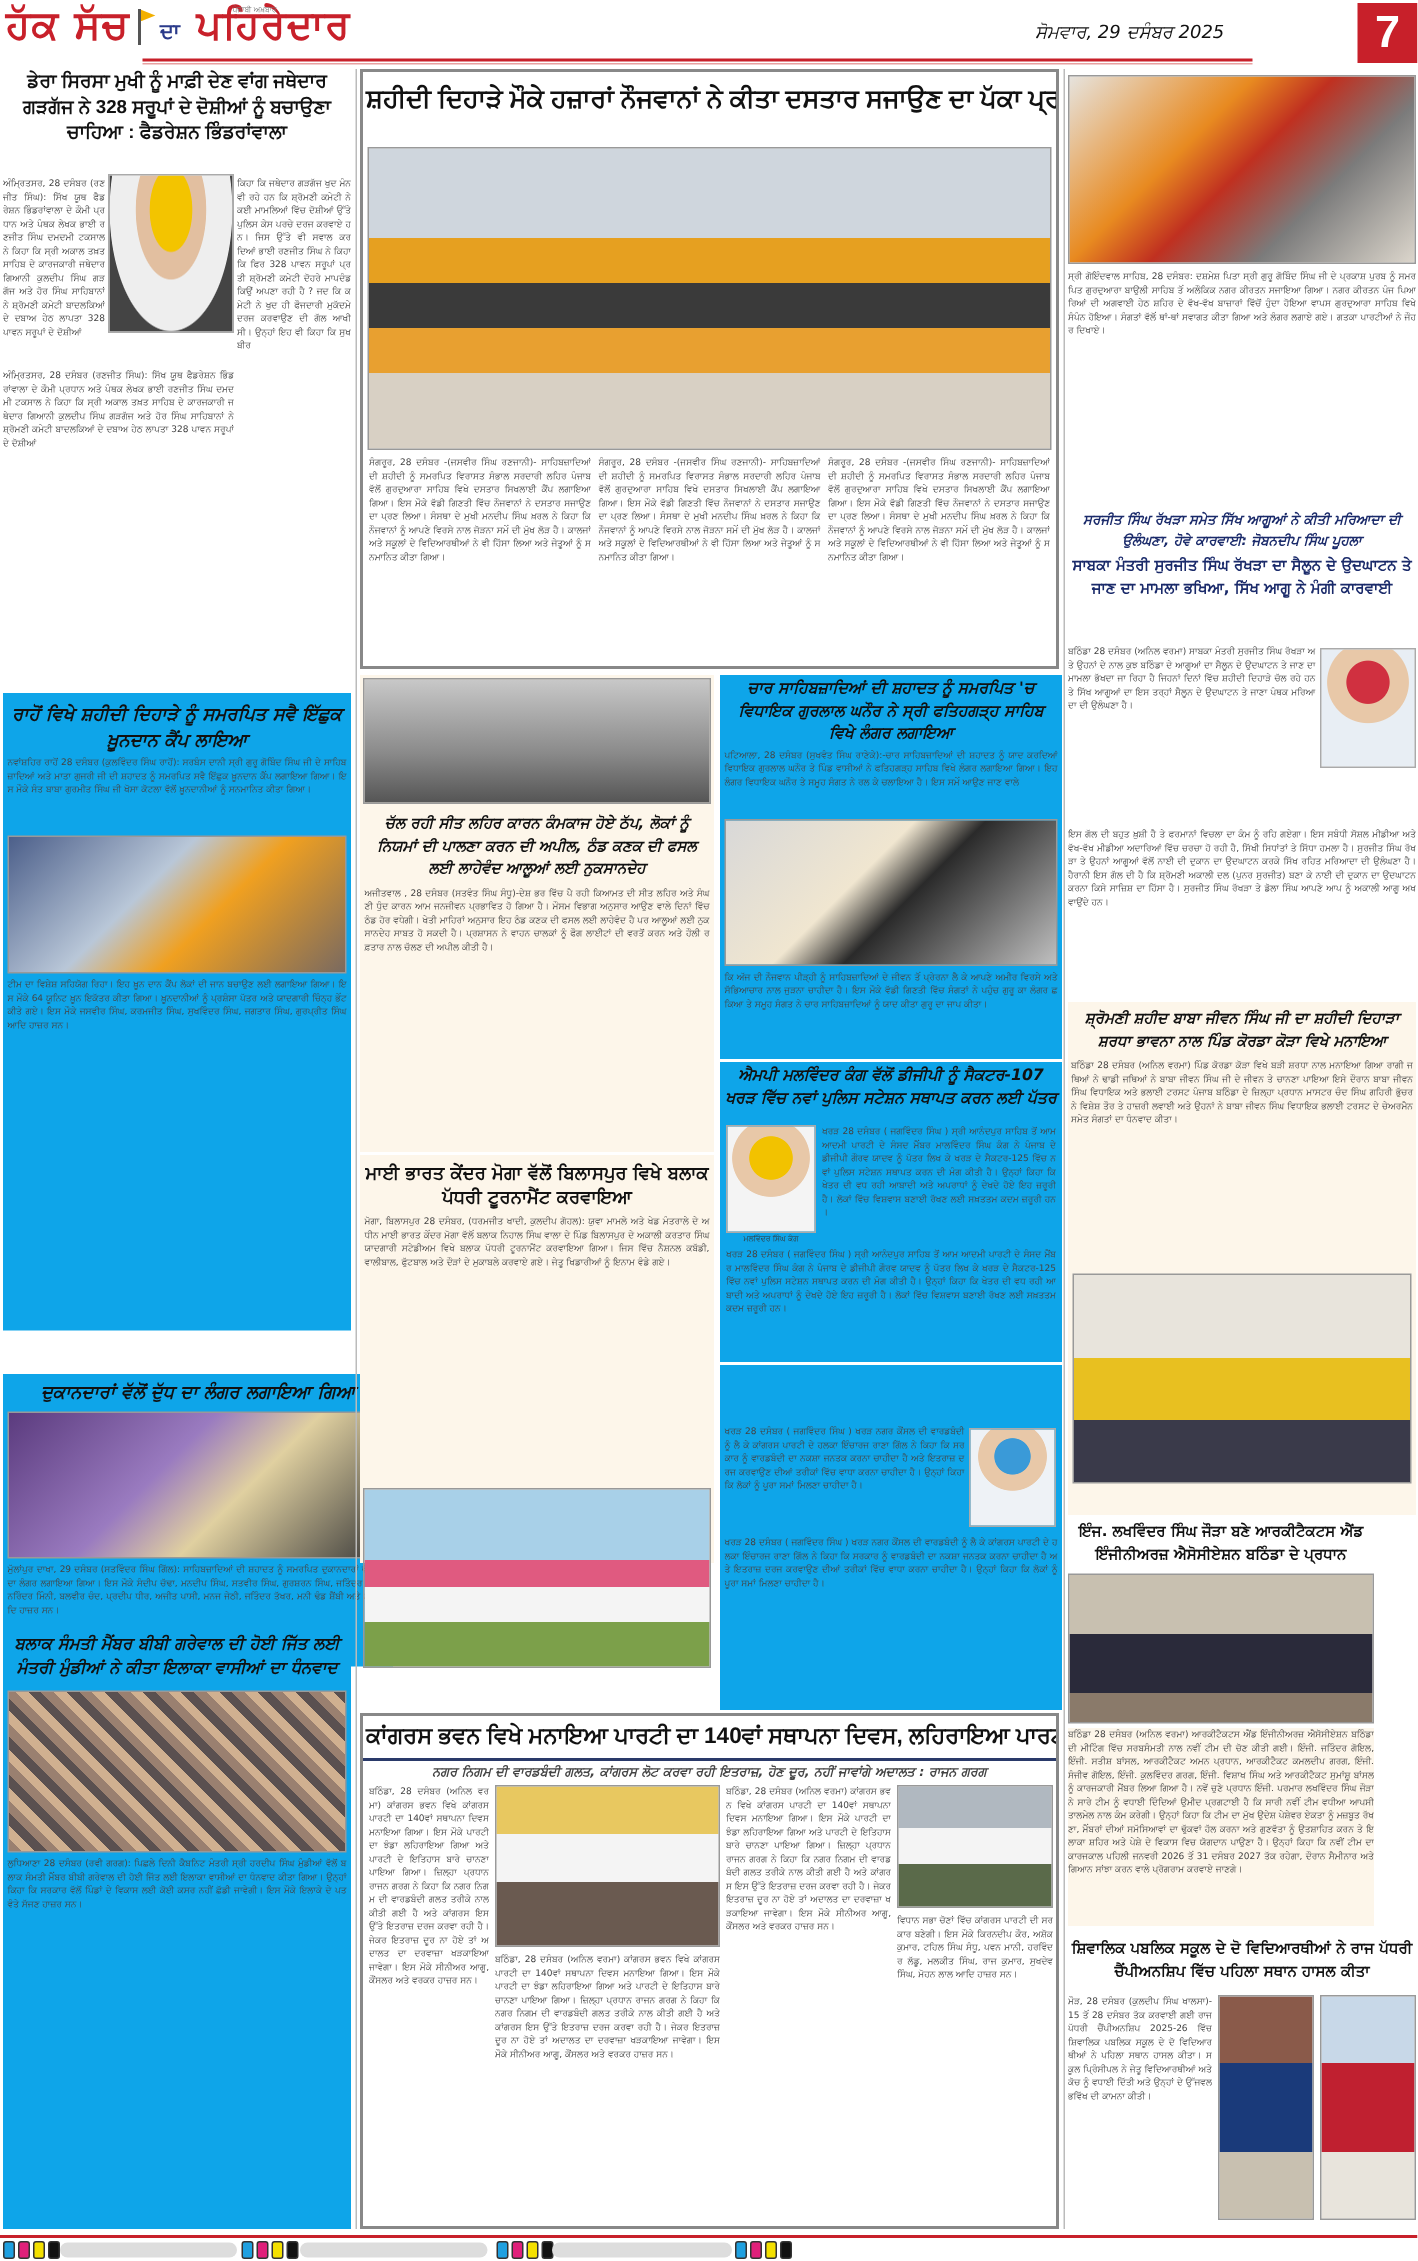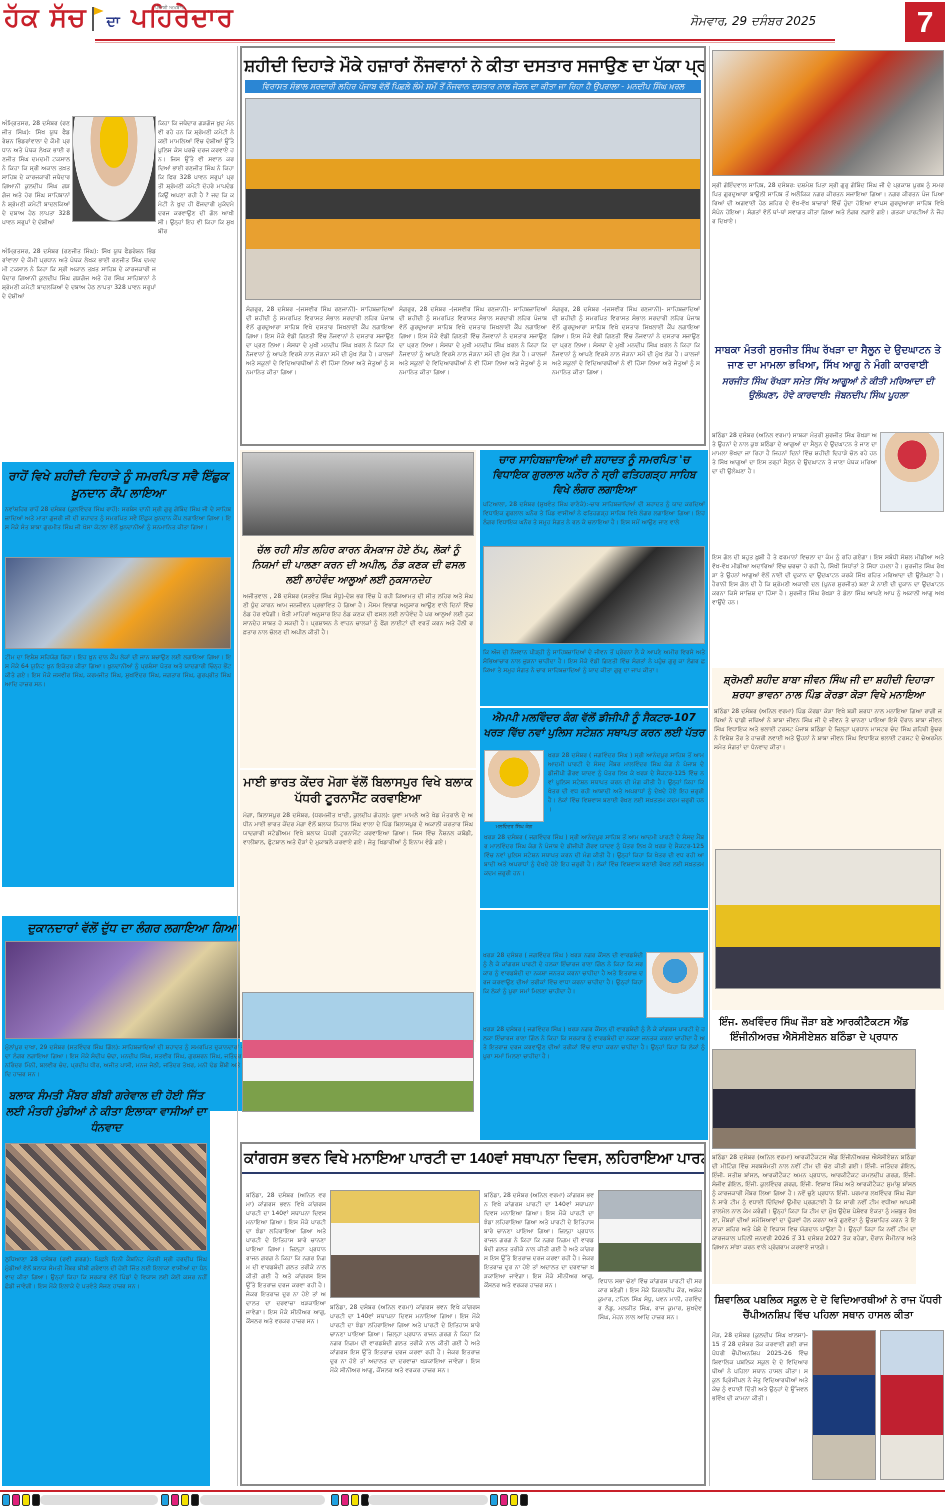--- a/index.html
+++ b/index.html
@@ -44,50 +44,50 @@
   <div class="abs logo">
     <span>ਹੱਕ ਸੱਚ</span><span class="flag"></span><span style="font-size:14px;color:#2a3a8a">ਦਾ</span> <span>ਪਹਿਰੇਦਾਰ</span>
   </div>
   <div class="abs tagline">ਪੰਜਾਬੀ ਅਖ਼ਬਾਰ</div>
   <div class="abs mast-rule"></div>
   <div class="abs dateline">ਸੋਮਵਾਰ, 29 ਦਸੰਬਰ 2025</div>
   <div class="abs pageno">7</div>
 </div>
 
 <div class="abs" style="left:2px;top:46px;width:232px;height:410px">
+  <div class="hl" style="font-size:12.5px;line-height:17px;font-family:'Liberation Sans',sans-serif">ਡੇਰਾ ਸਿਰਸਾ ਮੁਖੀ ਨੂੰ ਮਾਫ਼ੀ ਦੇਣ ਵਾਂਗ ਜਥੇਦਾਰ ਗੜਗੱਜ ਨੇ 328 ਸਰੂਪਾਂ ਦੇ ਦੋਸ਼ੀਆਂ ਨੂੰ ਬਚਾਉਣਾ ਚਾਹਿਆ : ਫੈਡਰੇਸ਼ਨ ਭਿੰਡਰਾਂਵਾਲਾ</div>
   <div class="abs body-text" style="left:0;top:72px;width:68px;height:128px">ਅੰਮ੍ਰਿਤਸਰ, 28 ਦਸੰਬਰ (ਰਣਜੀਤ ਸਿੰਘ): ਸਿੱਖ ਯੂਥ ਫੈਡਰੇਸ਼ਨ ਭਿੰਡਰਾਂਵਾਲਾ ਦੇ ਕੌਮੀ ਪ੍ਰਧਾਨ ਅਤੇ ਪੰਥਕ ਲੇਖਕ ਭਾਈ ਰਣਜੀਤ ਸਿੰਘ ਦਮਦਮੀ ਟਕਸਾਲ ਨੇ ਕਿਹਾ ਕਿ ਸ੍ਰੀ ਅਕਾਲ ਤਖ਼ਤ ਸਾਹਿਬ ਦੇ ਕਾਰਜਕਾਰੀ ਜਥੇਦਾਰ ਗਿਆਨੀ ਕੁਲਦੀਪ ਸਿੰਘ ਗੜਗੱਜ ਅਤੇ ਹੋਰ ਸਿੰਘ ਸਾਹਿਬਾਨਾਂ ਨੇ ਸ਼੍ਰੋਮਣੀ ਕਮੇਟੀ ਬਾਦਲਕਿਆਂ ਦੇ ਦਬਾਅ ਹੇਠ ਲਾਪਤਾ 328 ਪਾਵਨ ਸਰੂਪਾਂ ਦੇ ਦੋਸ਼ੀਆਂ</div>
   <div class="abs photo portrait" style="left:70px;top:70px;width:84px;height:106px;background:radial-gradient(ellipse at 50% 22%,#f3c400 0 24%,#e2bfa0 25% 40%,#eee 41% 70%,#444 71%)"></div>
   <div class="abs body-text" style="left:156px;top:72px;width:76px;height:335px">ਕਿਹਾ ਕਿ ਜਥੇਦਾਰ ਗੜਗੱਜ ਖੁਦ ਮੰਨ ਵੀ ਰਹੇ ਹਨ ਕਿ ਸ਼੍ਰੋਮਣੀ ਕਮੇਟੀ ਨੇ ਕਈ ਮਾਮਲਿਆਂ ਵਿੱਚ ਦੋਸ਼ੀਆਂ ਉੱਤੇ ਪੁਲਿਸ ਕੇਸ ਪਰਚੇ ਦਰਜ ਕਰਵਾਏ ਹਨ। ਜਿਸ ਉੱਤੇ ਵੀ ਸਵਾਲ ਕਰਦਿਆਂ ਭਾਈ ਰਣਜੀਤ ਸਿੰਘ ਨੇ ਕਿਹਾ ਕਿ ਫਿਰ 328 ਪਾਵਨ ਸਰੂਪਾਂ ਪ੍ਰਤੀ ਸ਼੍ਰੋਮਣੀ ਕਮੇਟੀ ਦੋਹਰੇ ਮਾਪਦੰਡ ਕਿਉਂ ਅਪਣਾ ਰਹੀ ਹੈ ? ਜਦ ਕਿ ਕਮੇਟੀ ਨੇ ਖੁਦ ਹੀ ਫੌਜਦਾਰੀ ਮੁਕੱਦਮੇ ਦਰਜ ਕਰਵਾਉਣ ਦੀ ਗੱਲ ਆਖੀ ਸੀ। ਉਨ੍ਹਾਂ ਇਹ ਵੀ ਕਿਹਾ ਕਿ ਸੁਖਬੀਰ</div>
   <div class="abs body-text" style="left:0;top:200px;width:154px;height:208px">ਅੰਮ੍ਰਿਤਸਰ, 28 ਦਸੰਬਰ (ਰਣਜੀਤ ਸਿੰਘ): ਸਿੱਖ ਯੂਥ ਫੈਡਰੇਸ਼ਨ ਭਿੰਡਰਾਂਵਾਲਾ ਦੇ ਕੌਮੀ ਪ੍ਰਧਾਨ ਅਤੇ ਪੰਥਕ ਲੇਖਕ ਭਾਈ ਰਣਜੀਤ ਸਿੰਘ ਦਮਦਮੀ ਟਕਸਾਲ ਨੇ ਕਿਹਾ ਕਿ ਸ੍ਰੀ ਅਕਾਲ ਤਖ਼ਤ ਸਾਹਿਬ ਦੇ ਕਾਰਜਕਾਰੀ ਜਥੇਦਾਰ ਗਿਆਨੀ ਕੁਲਦੀਪ ਸਿੰਘ ਗੜਗੱਜ ਅਤੇ ਹੋਰ ਸਿੰਘ ਸਾਹਿਬਾਨਾਂ ਨੇ ਸ਼੍ਰੋਮਣੀ ਕਮੇਟੀ ਬਾਦਲਕਿਆਂ ਦੇ ਦਬਾਅ ਹੇਠ ਲਾਪਤਾ 328 ਪਾਵਨ ਸਰੂਪਾਂ ਦੇ ਦੋਸ਼ੀਆਂ</div>
 </div>
 
 <div class="abs pinkbox" style="left:2px;top:462px;width:232px;height:425px">
   <div class="hl" style="font-size:12px;line-height:17px;font-style:italic;padding:6px 4px 2px">ਰਾਹੋਂ ਵਿਖੇ ਸ਼ਹੀਦੀ ਦਿਹਾੜੇ ਨੂੰ ਸਮਰਪਿਤ ਸਵੈ ਇੱਛੁਕ ਖ਼ੂਨਦਾਨ ਕੈਂਪ ਲਾਇਆ</div>
   <div class="body-text" style="height:50px;padding:0 3px">ਨਵਾਂਸ਼ਹਿਰ ਰਾਹੋਂ 28 ਦਸੰਬਰ (ਕੁਲਵਿੰਦਰ ਸਿੰਘ ਰਾਹੋਂ): ਸਰਬੰਸ ਦਾਨੀ ਸ੍ਰੀ ਗੁਰੂ ਗੋਬਿੰਦ ਸਿੰਘ ਜੀ ਦੇ ਸਾਹਿਬਜ਼ਾਦਿਆਂ ਅਤੇ ਮਾਤਾ ਗੁਜਰੀ ਜੀ ਦੀ ਸ਼ਹਾਦਤ ਨੂੰ ਸਮਰਪਿਤ ਸਵੈ ਇੱਛੁਕ ਖ਼ੂਨਦਾਨ ਕੈਂਪ ਲਗਾਇਆ ਗਿਆ। ਇਸ ਮੌਕੇ ਸੰਤ ਬਾਬਾ ਗੁਰਮੀਤ ਸਿੰਘ ਜੀ ਖੋਸਾ ਕੋਟਲਾ ਵੱਲੋਂ ਖ਼ੂਨਦਾਨੀਆਂ ਨੂੰ ਸਨਮਾਨਿਤ ਕੀਤਾ ਗਿਆ।</div>
   <div class="photo blue" style="margin:3px;height:92px"></div>
   <div class="body-text" style="height:205px;padding:0 3px">ਟੀਮ ਦਾ ਵਿਸ਼ੇਸ਼ ਸਹਿਯੋਗ ਰਿਹਾ। ਇਹ ਖ਼ੂਨ ਦਾਨ ਕੈਂਪ ਲੋਕਾਂ ਦੀ ਜਾਨ ਬਚਾਉਣ ਲਈ ਲਗਾਇਆ ਗਿਆ। ਇਸ ਮੌਕੇ 64 ਯੂਨਿਟ ਖ਼ੂਨ ਇਕੱਤਰ ਕੀਤਾ ਗਿਆ। ਖ਼ੂਨਦਾਨੀਆਂ ਨੂੰ ਪ੍ਰਸ਼ੰਸਾ ਪੱਤਰ ਅਤੇ ਯਾਦਗਾਰੀ ਚਿੰਨ੍ਹ ਭੇਂਟ ਕੀਤੇ ਗਏ। ਇਸ ਮੌਕੇ ਜਸਵੀਰ ਸਿੰਘ, ਕਰਮਜੀਤ ਸਿੰਘ, ਸੁਖਵਿੰਦਰ ਸਿੰਘ, ਜਗਤਾਰ ਸਿੰਘ, ਗੁਰਪ੍ਰੀਤ ਸਿੰਘ ਆਦਿ ਹਾਜ਼ਰ ਸਨ।</div>
 </div>
 
 <div class="abs pinkbox" style="left:2px;top:916px;width:260px;height:195px">
   <div class="hl" style="font-size:12px;line-height:16px;font-style:italic;padding:4px 18px 2px">ਦੁਕਾਨਦਾਰਾਂ ਵੱਲੋਂ ਦੁੱਧ ਦਾ ਲੰਗਰ ਲਗਾਇਆ ਗਿਆ</div>
   <div class="photo purple" style="margin:3px;height:98px"></div>
   <div class="body-text" style="height:54px;padding:0 3px">ਮੁੱਲਾਂਪੁਰ ਦਾਖਾ, 29 ਦਸੰਬਰ (ਸਤਵਿੰਦਰ ਸਿੰਘ ਗਿੱਲ): ਸਾਹਿਬਜ਼ਾਦਿਆਂ ਦੀ ਸ਼ਹਾਦਤ ਨੂੰ ਸਮਰਪਿਤ ਦੁਕਾਨਦਾਰਾਂ ਵੱਲੋਂ ਦੁੱਧ ਦਾ ਲੰਗਰ ਲਗਾਇਆ ਗਿਆ। ਇਸ ਮੌਕੇ ਸੰਦੀਪ ਚੱਢਾ, ਮਨਦੀਪ ਸਿੰਘ, ਸਤਵੀਰ ਸਿੰਘ, ਗੁਰਸ਼ਰਨ ਸਿੰਘ, ਜਤਿੰਦਰ ਚੌਧਰੀ, ਨਰਿੰਦਰ ਮਿੰਨੀ, ਬਲਵੀਰ ਚੰਦ, ਪ੍ਰਦੀਪ ਧੀਰ, ਅਜੀਤ ਪਾਸੀ, ਮਨਜ ਜੇਠੀ, ਜਤਿੰਦਰ ਤੱਖਰ, ਮਨੀ ਢੰਡ ਸ਼ੈਂਬੀ ਅਤੇ ਸ਼ੰਕੂ ਆਦਿ ਹਾਜ਼ਰ ਸਨ।</div>
 </div>
 
-<div class="abs pinkbox" style="left:2px;top:1084px;width:208px;height:402px">
+<div class="abs pinkbox" style="left:2px;top:1084px;width:232px;height:402px">
   <div class="hl" style="font-size:11px;line-height:16px;font-style:italic;padding:4px 3px">ਬਲਾਕ ਸੰਮਤੀ ਮੈਂਬਰ ਬੀਬੀ ਗਰੇਵਾਲ ਦੀ ਹੋਈ ਜਿੱਤ ਲਈ ਮੰਤਰੀ ਮੁੰਡੀਆਂ ਨੇ ਕੀਤਾ ਇਲਾਕਾ ਵਾਸੀਆਂ ਦਾ ਧੰਨਵਾਦ</div>
   <div class="photo crowd" style="margin:3px;height:108px"></div>
   <div class="body-text" style="height:250px;padding:0 3px">ਲੁਧਿਆਣਾ 28 ਦਸੰਬਰ (ਰਵੀ ਗਰਗ): ਪਿਛਲੇ ਦਿਨੀ ਕੈਬਨਿਟ ਮੰਤਰੀ ਸ੍ਰੀ ਹਰਦੀਪ ਸਿੰਘ ਮੁੰਡੀਆਂ ਵੱਲੋਂ ਬਲਾਕ ਸੰਮਤੀ ਮੈਂਬਰ ਬੀਬੀ ਗਰੇਵਾਲ ਦੀ ਹੋਈ ਜਿੱਤ ਲਈ ਇਲਾਕਾ ਵਾਸੀਆਂ ਦਾ ਧੰਨਵਾਦ ਕੀਤਾ ਗਿਆ। ਉਨ੍ਹਾਂ ਕਿਹਾ ਕਿ ਸਰਕਾਰ ਵੱਲੋਂ ਪਿੰਡਾਂ ਦੇ ਵਿਕਾਸ ਲਈ ਕੋਈ ਕਸਰ ਨਹੀਂ ਛੱਡੀ ਜਾਵੇਗੀ। ਇਸ ਮੌਕੇ ਇਲਾਕੇ ਦੇ ਪਤਵੰਤੇ ਸੱਜਣ ਹਾਜ਼ਰ ਸਨ।</div>
 </div>
 
 <div class="abs vrule" style="left:237px;top:46px;height:1440px"></div>
 
 <div class="abs boxed" style="left:240px;top:46px;width:466px;height:400px">
   <div class="hl" style="font-size:17px;line-height:24px;padding:6px 2px 2px;font-family:'Liberation Sans',sans-serif;white-space:nowrap;overflow:hidden">ਸ਼ਹੀਦੀ ਦਿਹਾੜੇ ਮੌਕੇ ਹਜ਼ਾਰਾਂ ਨੌਜਵਾਨਾਂ ਨੇ ਕੀਤਾ ਦਸਤਾਰ ਸਜਾਉਣ ਦਾ ਪੱਕਾ ਪ੍ਰਣ</div>
-  <div class="subbar" style="margin:0 3px">ਵਿਰਾਸਤ ਸੰਭਾਲ ਸਰਦਾਰੀ ਲਹਿਰ ਪੰਜਾਬ ਵੱਲੋਂ ਪਿਛਲੇ ਲੰਮੇ ਸਮੇਂ ਤੋਂ ਨੌਜਵਾਨ ਦਸਤਾਰ ਨਾਲ ਜੋੜਨ ਦਾ ਕੀਤਾ ਜਾ ਰਿਹਾ ਹੈ ਉਪਰਾਲਾ - ਮਨਦੀਪ ਸਿੰਘ ਖ਼ਰਲ</div>
   <div class="abs photo orange" style="left:3px;top:50px;width:456px;height:202px;background:linear-gradient(180deg,#cfd6dd 0 30%,#e6a020 30% 45%,#3a3a3a 45% 60%,#e8a030 60% 75%,#d8d0c4 75%)"></div>
   <div class="abs body-text" style="left:4px;top:256px;width:148px;height:138px">ਸੰਗਰੂਰ, 28 ਦਸੰਬਰ -(ਜਸਵੀਰ ਸਿੰਘ ਰਣਜਾਨੀ)- ਸਾਹਿਬਜ਼ਾਦਿਆਂ ਦੀ ਸ਼ਹੀਦੀ ਨੂੰ ਸਮਰਪਿਤ ਵਿਰਾਸਤ ਸੰਭਾਲ ਸਰਦਾਰੀ ਲਹਿਰ ਪੰਜਾਬ ਵੱਲੋਂ ਗੁਰਦੁਆਰਾ ਸਾਹਿਬ ਵਿਖੇ ਦਸਤਾਰ ਸਿਖਲਾਈ ਕੈਂਪ ਲਗਾਇਆ ਗਿਆ। ਇਸ ਮੌਕੇ ਵੱਡੀ ਗਿਣਤੀ ਵਿੱਚ ਨੌਜਵਾਨਾਂ ਨੇ ਦਸਤਾਰ ਸਜਾਉਣ ਦਾ ਪ੍ਰਣ ਲਿਆ। ਸੰਸਥਾ ਦੇ ਮੁਖੀ ਮਨਦੀਪ ਸਿੰਘ ਖ਼ਰਲ ਨੇ ਕਿਹਾ ਕਿ ਨੌਜਵਾਨਾਂ ਨੂੰ ਆਪਣੇ ਵਿਰਸੇ ਨਾਲ ਜੋੜਨਾ ਸਮੇਂ ਦੀ ਮੁੱਖ ਲੋੜ ਹੈ। ਕਾਲਜਾਂ ਅਤੇ ਸਕੂਲਾਂ ਦੇ ਵਿਦਿਆਰਥੀਆਂ ਨੇ ਵੀ ਹਿੱਸਾ ਲਿਆ ਅਤੇ ਜੇਤੂਆਂ ਨੂੰ ਸਨਮਾਨਿਤ ਕੀਤਾ ਗਿਆ।</div>
   <div class="abs body-text" style="left:157px;top:256px;width:148px;height:138px">ਸੰਗਰੂਰ, 28 ਦਸੰਬਰ -(ਜਸਵੀਰ ਸਿੰਘ ਰਣਜਾਨੀ)- ਸਾਹਿਬਜ਼ਾਦਿਆਂ ਦੀ ਸ਼ਹੀਦੀ ਨੂੰ ਸਮਰਪਿਤ ਵਿਰਾਸਤ ਸੰਭਾਲ ਸਰਦਾਰੀ ਲਹਿਰ ਪੰਜਾਬ ਵੱਲੋਂ ਗੁਰਦੁਆਰਾ ਸਾਹਿਬ ਵਿਖੇ ਦਸਤਾਰ ਸਿਖਲਾਈ ਕੈਂਪ ਲਗਾਇਆ ਗਿਆ। ਇਸ ਮੌਕੇ ਵੱਡੀ ਗਿਣਤੀ ਵਿੱਚ ਨੌਜਵਾਨਾਂ ਨੇ ਦਸਤਾਰ ਸਜਾਉਣ ਦਾ ਪ੍ਰਣ ਲਿਆ। ਸੰਸਥਾ ਦੇ ਮੁਖੀ ਮਨਦੀਪ ਸਿੰਘ ਖ਼ਰਲ ਨੇ ਕਿਹਾ ਕਿ ਨੌਜਵਾਨਾਂ ਨੂੰ ਆਪਣੇ ਵਿਰਸੇ ਨਾਲ ਜੋੜਨਾ ਸਮੇਂ ਦੀ ਮੁੱਖ ਲੋੜ ਹੈ। ਕਾਲਜਾਂ ਅਤੇ ਸਕੂਲਾਂ ਦੇ ਵਿਦਿਆਰਥੀਆਂ ਨੇ ਵੀ ਹਿੱਸਾ ਲਿਆ ਅਤੇ ਜੇਤੂਆਂ ਨੂੰ ਸਨਮਾਨਿਤ ਕੀਤਾ ਗਿਆ।</div>
   <div class="abs body-text" style="left:310px;top:256px;width:148px;height:138px">ਸੰਗਰੂਰ, 28 ਦਸੰਬਰ -(ਜਸਵੀਰ ਸਿੰਘ ਰਣਜਾਨੀ)- ਸਾਹਿਬਜ਼ਾਦਿਆਂ ਦੀ ਸ਼ਹੀਦੀ ਨੂੰ ਸਮਰਪਿਤ ਵਿਰਾਸਤ ਸੰਭਾਲ ਸਰਦਾਰੀ ਲਹਿਰ ਪੰਜਾਬ ਵੱਲੋਂ ਗੁਰਦੁਆਰਾ ਸਾਹਿਬ ਵਿਖੇ ਦਸਤਾਰ ਸਿਖਲਾਈ ਕੈਂਪ ਲਗਾਇਆ ਗਿਆ। ਇਸ ਮੌਕੇ ਵੱਡੀ ਗਿਣਤੀ ਵਿੱਚ ਨੌਜਵਾਨਾਂ ਨੇ ਦਸਤਾਰ ਸਜਾਉਣ ਦਾ ਪ੍ਰਣ ਲਿਆ। ਸੰਸਥਾ ਦੇ ਮੁਖੀ ਮਨਦੀਪ ਸਿੰਘ ਖ਼ਰਲ ਨੇ ਕਿਹਾ ਕਿ ਨੌਜਵਾਨਾਂ ਨੂੰ ਆਪਣੇ ਵਿਰਸੇ ਨਾਲ ਜੋੜਨਾ ਸਮੇਂ ਦੀ ਮੁੱਖ ਲੋੜ ਹੈ। ਕਾਲਜਾਂ ਅਤੇ ਸਕੂਲਾਂ ਦੇ ਵਿਦਿਆਰਥੀਆਂ ਨੇ ਵੀ ਹਿੱਸਾ ਲਿਆ ਅਤੇ ਜੇਤੂਆਂ ਨੂੰ ਸਨਮਾਨਿਤ ਕੀਤਾ ਗਿਆ।</div>
 </div>
 
 <div class="abs creambox" style="left:240px;top:450px;width:236px;height:318px">
   <div class="photo" style="margin:2px;height:84px;background:linear-gradient(180deg,#c8c8c8,#8a8a8a 60%,#555)"></div>
   <div class="hl" style="font-size:10px;line-height:15px;font-style:italic;padding:4px">ਚੱਲ ਰਹੀ ਸੀਤ ਲਹਿਰ ਕਾਰਨ ਕੰਮਕਾਜ ਹੋਏ ਠੱਪ, ਲੋਕਾਂ ਨੂੰ ਨਿਯਮਾਂ ਦੀ ਪਾਲਣਾ ਕਰਨ ਦੀ ਅਪੀਲ, ਠੰਡ ਕਣਕ ਦੀ ਫਸਲ ਲਈ ਲਾਹੇਵੰਦ ਆਲੂਆਂ ਲਈ ਨੁਕਸਾਨਦੇਹ</div>
   <div class="body-text" style="height:180px;padding:0 3px">ਅਜੀਤਵਾਲ , 28 ਦਸੰਬਰ (ਸਤਵੰਤ ਸਿੰਘ ਸੰਧੂ)-ਦੇਸ਼ ਭਰ ਵਿੱਚ ਪੈ ਰਹੀ ਕਿਆਮਤ ਦੀ ਸੀਤ ਲਹਿਰ ਅਤੇ ਸੰਘਣੀ ਧੁੰਦ ਕਾਰਨ ਆਮ ਜਨਜੀਵਨ ਪ੍ਰਭਾਵਿਤ ਹੋ ਗਿਆ ਹੈ। ਮੌਸਮ ਵਿਭਾਗ ਅਨੁਸਾਰ ਆਉਣ ਵਾਲੇ ਦਿਨਾਂ ਵਿੱਚ ਠੰਡ ਹੋਰ ਵਧੇਗੀ। ਖੇਤੀ ਮਾਹਿਰਾਂ ਅਨੁਸਾਰ ਇਹ ਠੰਡ ਕਣਕ ਦੀ ਫਸਲ ਲਈ ਲਾਹੇਵੰਦ ਹੈ ਪਰ ਆਲੂਆਂ ਲਈ ਨੁਕਸਾਨਦੇਹ ਸਾਬਤ ਹੋ ਸਕਦੀ ਹੈ। ਪ੍ਰਸ਼ਾਸਨ ਨੇ ਵਾਹਨ ਚਾਲਕਾਂ ਨੂੰ ਫੌਗ ਲਾਈਟਾਂ ਦੀ ਵਰਤੋਂ ਕਰਨ ਅਤੇ ਹੌਲੀ ਰਫ਼ਤਾਰ ਨਾਲ ਚੱਲਣ ਦੀ ਅਪੀਲ ਕੀਤੀ ਹੈ।</div>
@@ -115,38 +115,39 @@
 </div>
 
 <div class="abs pinkbox" style="left:480px;top:910px;width:228px;height:230px">
   <div class="abs body-text" style="left:3px;top:40px;width:160px;height:72px">ਖਰੜ 28 ਦਸੰਬਰ ( ਜਗਵਿੰਦਰ ਸਿੰਘ ) ਖਰੜ ਨਗਰ ਕੌਂਸਲ ਦੀ ਵਾਰਡਬੰਦੀ ਨੂੰ ਲੈ ਕੇ ਕਾਂਗਰਸ ਪਾਰਟੀ ਦੇ ਹਲਕਾ ਇੰਚਾਰਜ ਰਾਣਾ ਗਿੱਲ ਨੇ ਕਿਹਾ ਕਿ ਸਰਕਾਰ ਨੂੰ ਵਾਰਡਬੰਦੀ ਦਾ ਨਕਸ਼ਾ ਜਨਤਕ ਕਰਨਾ ਚਾਹੀਦਾ ਹੈ ਅਤੇ ਇਤਰਾਜ਼ ਦਰਜ ਕਰਵਾਉਣ ਦੀਆਂ ਤਰੀਕਾਂ ਵਿੱਚ ਵਾਧਾ ਕਰਨਾ ਚਾਹੀਦਾ ਹੈ। ਉਨ੍ਹਾਂ ਕਿਹਾ ਕਿ ਲੋਕਾਂ ਨੂੰ ਪੂਰਾ ਸਮਾਂ ਮਿਲਣਾ ਚਾਹੀਦਾ ਹੈ।</div>
   <div class="abs portrait blue" style="left:166px;top:42px;width:58px;height:66px"></div>
   <div class="abs body-text" style="left:3px;top:114px;width:222px;height:112px">ਖਰੜ 28 ਦਸੰਬਰ ( ਜਗਵਿੰਦਰ ਸਿੰਘ ) ਖਰੜ ਨਗਰ ਕੌਂਸਲ ਦੀ ਵਾਰਡਬੰਦੀ ਨੂੰ ਲੈ ਕੇ ਕਾਂਗਰਸ ਪਾਰਟੀ ਦੇ ਹਲਕਾ ਇੰਚਾਰਜ ਰਾਣਾ ਗਿੱਲ ਨੇ ਕਿਹਾ ਕਿ ਸਰਕਾਰ ਨੂੰ ਵਾਰਡਬੰਦੀ ਦਾ ਨਕਸ਼ਾ ਜਨਤਕ ਕਰਨਾ ਚਾਹੀਦਾ ਹੈ ਅਤੇ ਇਤਰਾਜ਼ ਦਰਜ ਕਰਵਾਉਣ ਦੀਆਂ ਤਰੀਕਾਂ ਵਿੱਚ ਵਾਧਾ ਕਰਨਾ ਚਾਹੀਦਾ ਹੈ। ਉਨ੍ਹਾਂ ਕਿਹਾ ਕਿ ਲੋਕਾਂ ਨੂੰ ਪੂਰਾ ਸਮਾਂ ਮਿਲਣਾ ਚਾਹੀਦਾ ਹੈ।</div>
 </div>
 
 <div class="abs boxed" style="left:240px;top:1142px;width:466px;height:344px">
   <div class="hl" style="font-size:15px;line-height:24px;padding:2px;font-family:'Liberation Sans',sans-serif;white-space:nowrap;overflow:hidden;border-bottom:2px solid #2a3a6a">ਕਾਂਗਰਸ ਭਵਨ ਵਿਖੇ ਮਨਾਇਆ ਪਾਰਟੀ ਦਾ 140ਵਾਂ ਸਥਾਪਨਾ ਦਿਵਸ, ਲਹਿਰਾਇਆ ਪਾਰਟੀ ਦਾ ਝੰਡਾ</div>
+  <div class="hl" style="font-size:8.5px;line-height:13px;font-style:italic;color:#444;padding:2px">ਨਗਰ ਨਿਗਮ ਦੀ ਵਾਰਡਬੰਦੀ ਗਲਤ, ਕਾਂਗਰਸ ਲੋਟ ਕਰਵਾ ਰਹੀ ਇਤਰਾਜ਼, ਹੋਣ ਦੂਰ, ਨਹੀਂ ਜਾਵਾਂਗੇ ਅਦਾਲਤ : ਰਾਜਨ ਗਰਗ</div>
   <div class="abs body-text" style="left:4px;top:46px;width:80px;height:292px">ਬਠਿੰਡਾ, 28 ਦਸੰਬਰ (ਅਨਿਲ ਵਰਮਾ) ਕਾਂਗਰਸ ਭਵਨ ਵਿਖੇ ਕਾਂਗਰਸ ਪਾਰਟੀ ਦਾ 140ਵਾਂ ਸਥਾਪਨਾ ਦਿਵਸ ਮਨਾਇਆ ਗਿਆ। ਇਸ ਮੌਕੇ ਪਾਰਟੀ ਦਾ ਝੰਡਾ ਲਹਿਰਾਇਆ ਗਿਆ ਅਤੇ ਪਾਰਟੀ ਦੇ ਇਤਿਹਾਸ ਬਾਰੇ ਚਾਨਣਾ ਪਾਇਆ ਗਿਆ। ਜ਼ਿਲ੍ਹਾ ਪ੍ਰਧਾਨ ਰਾਜਨ ਗਰਗ ਨੇ ਕਿਹਾ ਕਿ ਨਗਰ ਨਿਗਮ ਦੀ ਵਾਰਡਬੰਦੀ ਗਲਤ ਤਰੀਕੇ ਨਾਲ ਕੀਤੀ ਗਈ ਹੈ ਅਤੇ ਕਾਂਗਰਸ ਇਸ ਉੱਤੇ ਇਤਰਾਜ਼ ਦਰਜ ਕਰਵਾ ਰਹੀ ਹੈ। ਜੇਕਰ ਇਤਰਾਜ਼ ਦੂਰ ਨਾ ਹੋਏ ਤਾਂ ਅਦਾਲਤ ਦਾ ਦਰਵਾਜ਼ਾ ਖੜਕਾਇਆ ਜਾਵੇਗਾ। ਇਸ ਮੌਕੇ ਸੀਨੀਅਰ ਆਗੂ, ਕੌਂਸਲਰ ਅਤੇ ਵਰਕਰ ਹਾਜ਼ਰ ਸਨ।</div>
   <div class="abs photo" style="left:88px;top:46px;width:150px;height:108px;background:linear-gradient(180deg,#e8c860 0 30%,#f4f4f4 30% 60%,#6a5a50 60%)"></div>
   <div class="abs body-text" style="left:88px;top:158px;width:150px;height:180px">ਬਠਿੰਡਾ, 28 ਦਸੰਬਰ (ਅਨਿਲ ਵਰਮਾ) ਕਾਂਗਰਸ ਭਵਨ ਵਿਖੇ ਕਾਂਗਰਸ ਪਾਰਟੀ ਦਾ 140ਵਾਂ ਸਥਾਪਨਾ ਦਿਵਸ ਮਨਾਇਆ ਗਿਆ। ਇਸ ਮੌਕੇ ਪਾਰਟੀ ਦਾ ਝੰਡਾ ਲਹਿਰਾਇਆ ਗਿਆ ਅਤੇ ਪਾਰਟੀ ਦੇ ਇਤਿਹਾਸ ਬਾਰੇ ਚਾਨਣਾ ਪਾਇਆ ਗਿਆ। ਜ਼ਿਲ੍ਹਾ ਪ੍ਰਧਾਨ ਰਾਜਨ ਗਰਗ ਨੇ ਕਿਹਾ ਕਿ ਨਗਰ ਨਿਗਮ ਦੀ ਵਾਰਡਬੰਦੀ ਗਲਤ ਤਰੀਕੇ ਨਾਲ ਕੀਤੀ ਗਈ ਹੈ ਅਤੇ ਕਾਂਗਰਸ ਇਸ ਉੱਤੇ ਇਤਰਾਜ਼ ਦਰਜ ਕਰਵਾ ਰਹੀ ਹੈ। ਜੇਕਰ ਇਤਰਾਜ਼ ਦੂਰ ਨਾ ਹੋਏ ਤਾਂ ਅਦਾਲਤ ਦਾ ਦਰਵਾਜ਼ਾ ਖੜਕਾਇਆ ਜਾਵੇਗਾ। ਇਸ ਮੌਕੇ ਸੀਨੀਅਰ ਆਗੂ, ਕੌਂਸਲਰ ਅਤੇ ਵਰਕਰ ਹਾਜ਼ਰ ਸਨ।</div>
   <div class="abs body-text" style="left:242px;top:46px;width:110px;height:292px">ਬਠਿੰਡਾ, 28 ਦਸੰਬਰ (ਅਨਿਲ ਵਰਮਾ) ਕਾਂਗਰਸ ਭਵਨ ਵਿਖੇ ਕਾਂਗਰਸ ਪਾਰਟੀ ਦਾ 140ਵਾਂ ਸਥਾਪਨਾ ਦਿਵਸ ਮਨਾਇਆ ਗਿਆ। ਇਸ ਮੌਕੇ ਪਾਰਟੀ ਦਾ ਝੰਡਾ ਲਹਿਰਾਇਆ ਗਿਆ ਅਤੇ ਪਾਰਟੀ ਦੇ ਇਤਿਹਾਸ ਬਾਰੇ ਚਾਨਣਾ ਪਾਇਆ ਗਿਆ। ਜ਼ਿਲ੍ਹਾ ਪ੍ਰਧਾਨ ਰਾਜਨ ਗਰਗ ਨੇ ਕਿਹਾ ਕਿ ਨਗਰ ਨਿਗਮ ਦੀ ਵਾਰਡਬੰਦੀ ਗਲਤ ਤਰੀਕੇ ਨਾਲ ਕੀਤੀ ਗਈ ਹੈ ਅਤੇ ਕਾਂਗਰਸ ਇਸ ਉੱਤੇ ਇਤਰਾਜ਼ ਦਰਜ ਕਰਵਾ ਰਹੀ ਹੈ। ਜੇਕਰ ਇਤਰਾਜ਼ ਦੂਰ ਨਾ ਹੋਏ ਤਾਂ ਅਦਾਲਤ ਦਾ ਦਰਵਾਜ਼ਾ ਖੜਕਾਇਆ ਜਾਵੇਗਾ। ਇਸ ਮੌਕੇ ਸੀਨੀਅਰ ਆਗੂ, ਕੌਂਸਲਰ ਅਤੇ ਵਰਕਰ ਹਾਜ਼ਰ ਸਨ।</div>
   <div class="abs photo" style="left:356px;top:46px;width:104px;height:82px;background:linear-gradient(180deg,#b0b8c0 0 35%,#f4f4f4 35% 65%,#5a6a4a 65%)"></div>
   <div class="abs body-text" style="left:356px;top:132px;width:104px;height:206px">ਵਿਧਾਨ ਸਭਾ ਚੋਣਾਂ ਵਿੱਚ ਕਾਂਗਰਸ ਪਾਰਟੀ ਦੀ ਸਰਕਾਰ ਬਣੇਗੀ। ਇਸ ਮੌਕੇ ਕਿਰਨਦੀਪ ਕੌਰ, ਅਸ਼ੋਕ ਕੁਮਾਰ, ਟਹਿਲ ਸਿੰਘ ਸੰਧੂ, ਪਵਨ ਮਾਨੀ, ਹਰਵਿੰਦਰ ਲੱਡੂ, ਮਲਕੀਤ ਸਿੰਘ, ਰਾਜ ਕੁਮਾਰ, ਸੁਖਦੇਵ ਸਿੰਘ, ਮੋਹਨ ਲਾਲ ਆਦਿ ਹਾਜ਼ਰ ਸਨ।</div>
 </div>
 
 <div class="abs vrule" style="left:709px;top:46px;height:1440px"></div>
 
 <div class="abs" style="left:712px;top:46px;width:232px;height:290px">
   <div class="photo orange" style="margin:4px 0;height:126px"></div>
   <div class="body-text" style="height:126px">ਸ੍ਰੀ ਗੋਇੰਦਵਾਲ ਸਾਹਿਬ, 28 ਦਸੰਬਰ: ਦਸ਼ਮੇਸ਼ ਪਿਤਾ ਸ੍ਰੀ ਗੁਰੂ ਗੋਬਿੰਦ ਸਿੰਘ ਜੀ ਦੇ ਪ੍ਰਕਾਸ਼ ਪੁਰਬ ਨੂੰ ਸਮਰਪਿਤ ਗੁਰਦੁਆਰਾ ਬਾਉਲੀ ਸਾਹਿਬ ਤੋਂ ਅਲੌਕਿਕ ਨਗਰ ਕੀਰਤਨ ਸਜਾਇਆ ਗਿਆ। ਨਗਰ ਕੀਰਤਨ ਪੰਜ ਪਿਆਰਿਆਂ ਦੀ ਅਗਵਾਈ ਹੇਠ ਸ਼ਹਿਰ ਦੇ ਵੱਖ-ਵੱਖ ਬਾਜ਼ਾਰਾਂ ਵਿੱਚੋਂ ਹੁੰਦਾ ਹੋਇਆ ਵਾਪਸ ਗੁਰਦੁਆਰਾ ਸਾਹਿਬ ਵਿਖੇ ਸੰਪੰਨ ਹੋਇਆ। ਸੰਗਤਾਂ ਵੱਲੋਂ ਥਾਂ-ਥਾਂ ਸਵਾਗਤ ਕੀਤਾ ਗਿਆ ਅਤੇ ਲੰਗਰ ਲਗਾਏ ਗਏ। ਗਤਕਾ ਪਾਰਟੀਆਂ ਨੇ ਜੌਹਰ ਦਿਖਾਏ।</div>
 </div>
 
 <div class="abs" style="left:712px;top:340px;width:232px;height:325px">
+  <div class="hl" style="font-size:9px;line-height:14px;font-style:italic;color:#1a2a6a;padding:0 2px">ਸਰਜੀਤ ਸਿੰਘ ਰੱਖੜਾ ਸਮੇਤ ਸਿੱਖ ਆਗੂਆਂ ਨੇ ਕੀਤੀ ਮਰਿਆਦਾ ਦੀ ਉਲੰਘਣਾ, ਹੋਵੇ ਕਾਰਵਾਈ: ਜੋਬਨਦੀਪ ਸਿੰਘ ਪੂਹਲਾ</div>
   <div class="hl" style="font-size:10px;line-height:15px;padding:2px;color:#1a2a6a">ਸਾਬਕਾ ਮੰਤਰੀ ਸੁਰਜੀਤ ਸਿੰਘ ਰੱਖੜਾ ਦਾ ਸੈਲੂਨ ਦੇ ਉਦਘਾਟਨ ਤੇ ਜਾਣ ਦਾ ਮਾਮਲਾ ਭਖਿਆ, ਸਿੱਖ ਆਗੂ ਨੇ ਮੰਗੀ ਕਾਰਵਾਈ</div>
-  <div class="hl" style="font-size:9px;line-height:14px;font-style:italic;color:#1a2a6a;padding:0 2px">ਸਰਜੀਤ ਸਿੰਘ ਰੱਖੜਾ ਸਮੇਤ ਸਿੱਖ ਆਗੂਆਂ ਨੇ ਕੀਤੀ ਮਰਿਆਦਾ ਦੀ ਉਲੰਘਣਾ, ਹੋਵੇ ਕਾਰਵਾਈ: ਜੋਬਨਦੀਪ ਸਿੰਘ ਪੂਹਲਾ</div>
   <div class="abs body-text" style="left:0;top:90px;width:165px;height:120px">ਬਠਿੰਡਾ 28 ਦਸੰਬਰ (ਅਨਿਲ ਵਰਮਾ) ਸਾਬਕਾ ਮੰਤਰੀ ਸੁਰਜੀਤ ਸਿੰਘ ਰੱਖੜਾ ਅਤੇ ਉਹਨਾਂ ਦੇ ਨਾਲ ਕੁਝ ਬਠਿੰਡਾ ਦੇ ਆਗੂਆਂ ਦਾ ਸੈਲੂਨ ਦੇ ਉਦਘਾਟਨ ਤੇ ਜਾਣ ਦਾ ਮਾਮਲਾ ਭੱਖਦਾ ਜਾ ਰਿਹਾ ਹੈ ਜਿਹਨਾਂ ਦਿਨਾਂ ਵਿੱਚ ਸ਼ਹੀਦੀ ਦਿਹਾੜੇ ਚੱਲ ਰਹੇ ਹਨ ਤੇ ਸਿੱਖ ਆਗੂਆਂ ਦਾ ਇਸ ਤਰ੍ਹਾਂ ਸੈਲੂਨ ਦੇ ਉਦਘਾਟਨ ਤੇ ਜਾਣਾ ਪੰਥਕ ਮਰਿਆਦਾ ਦੀ ਉਲੰਘਣਾ ਹੈ।</div>
   <div class="abs portrait red" style="left:168px;top:92px;width:64px;height:80px"></div>
   <div class="abs body-text" style="left:0;top:212px;width:232px;height:110px">ਇਸ ਗੱਲ ਦੀ ਬਹੁਤ ਖ਼ੁਸ਼ੀ ਹੈ ਤੇ ਫਰਮਾਨਾਂ ਵਿਚਲਾ ਦਾ ਕੰਮ ਨੂੰ ਰਹਿ ਗਏਗਾ। ਇਸ ਸਬੰਧੀ ਸੋਸ਼ਲ ਮੀਡੀਆ ਅਤੇ ਵੱਖ-ਵੱਖ ਮੀਡੀਆ ਅਦਾਰਿਆਂ ਵਿੱਚ ਚਰਚਾ ਹੋ ਰਹੀ ਹੈ, ਸਿੱਖੀ ਸਿਧਾਂਤਾਂ ਤੇ ਸਿੱਧਾ ਹਮਲਾ ਹੈ। ਸੁਰਜੀਤ ਸਿੰਘ ਰੱਖੜਾ ਤੇ ਉਹਨਾਂ ਆਗੂਆਂ ਵੱਲੋਂ ਨਾਈ ਦੀ ਦੁਕਾਨ ਦਾ ਉਦਘਾਟਨ ਕਰਕੇ ਸਿੱਖ ਰਹਿਤ ਮਰਿਆਦਾ ਦੀ ਉਲੰਘਣਾ ਹੈ। ਹੈਰਾਨੀ ਇਸ ਗੱਲ ਦੀ ਹੈ ਕਿ ਸ਼੍ਰੋਮਣੀ ਅਕਾਲੀ ਦਲ (ਪੁਨਰ ਸੁਰਜੀਤ) ਬਣਾ ਕੇ ਨਾਈ ਦੀ ਦੁਕਾਨ ਦਾ ਉਦਘਾਟਨ ਕਰਨਾ ਕਿਸੇ ਸਾਜ਼ਿਸ਼ ਦਾ ਹਿੱਸਾ ਹੈ। ਸੁਰਜੀਤ ਸਿੰਘ ਰੱਖੜਾ ਤੇ ਡੋਲਾ ਸਿੰਘ ਆਪਣੇ ਆਪ ਨੂੰ ਅਕਾਲੀ ਆਗੂ ਅਖਵਾਉਂਦੇ ਹਨ।</div>
 </div>
 
 <div class="abs creambox" style="left:712px;top:668px;width:232px;height:342px">
   <div class="hl" style="font-size:10px;line-height:15px;font-style:italic;padding:4px 2px">ਸ਼੍ਰੋਮਣੀ ਸ਼ਹੀਦ ਬਾਬਾ ਜੀਵਨ ਸਿੰਘ ਜੀ ਦਾ ਸ਼ਹੀਦੀ ਦਿਹਾੜਾ ਸ਼ਰਧਾ ਭਾਵਨਾ ਨਾਲ ਪਿੰਡ ਕੋਰਡਾ ਕੋੜਾ ਵਿਖੇ ਮਨਾਇਆ</div>
   <div class="body-text" style="height:140px;padding:0 2px">ਬਠਿੰਡਾ 28 ਦਸੰਬਰ (ਅਨਿਲ ਵਰਮਾ) ਪਿੰਡ ਕੋਰਡਾ ਕੋੜਾ ਵਿਖੇ ਬੜੀ ਸ਼ਰਧਾ ਨਾਲ ਮਨਾਇਆ ਗਿਆ ਰਾਗੀ ਜਥਿਆਂ ਨੇ ਢਾਡੀ ਜਥਿਆਂ ਨੇ ਬਾਬਾ ਜੀਵਨ ਸਿੰਘ ਜੀ ਦੇ ਜੀਵਨ ਤੇ ਚਾਨਣਾ ਪਾਇਆ ਇਸੇ ਦੌਰਾਨ ਬਾਬਾ ਜੀਵਨ ਸਿੰਘ ਵਿਧਾਇਕ ਅਤੇ ਭਲਾਈ ਟਰਸਟ ਪੰਜਾਬ ਬਠਿੰਡਾ ਦੇ ਜ਼ਿਲ੍ਹਾ ਪ੍ਰਧਾਨ ਮਾਸਟਰ ਚੰਦ ਸਿੰਘ ਗਹਿਰੀ ਭੁੱਚਰ ਨੇ ਵਿਸ਼ੇਸ਼ ਤੌਰ ਤੇ ਹਾਜ਼ਰੀ ਲਵਾਈ ਅਤੇ ਉਹਨਾਂ ਨੇ ਬਾਬਾ ਜੀਵਨ ਸਿੰਘ ਵਿਧਾਇਕ ਭਲਾਈ ਟਰਸਟ ਦੇ ਚੇਅਰਮੈਨ ਸਮੇਤ ਸੰਗਤਾਂ ਦਾ ਧੰਨਵਾਦ ਕੀਤਾ।</div>
   <div class="photo orange" style="margin:3px;height:140px;background:linear-gradient(180deg,#e8e4dc 0 40%,#e8c020 40% 70%,#3a3a4a 70%)"></div>
 </div>

